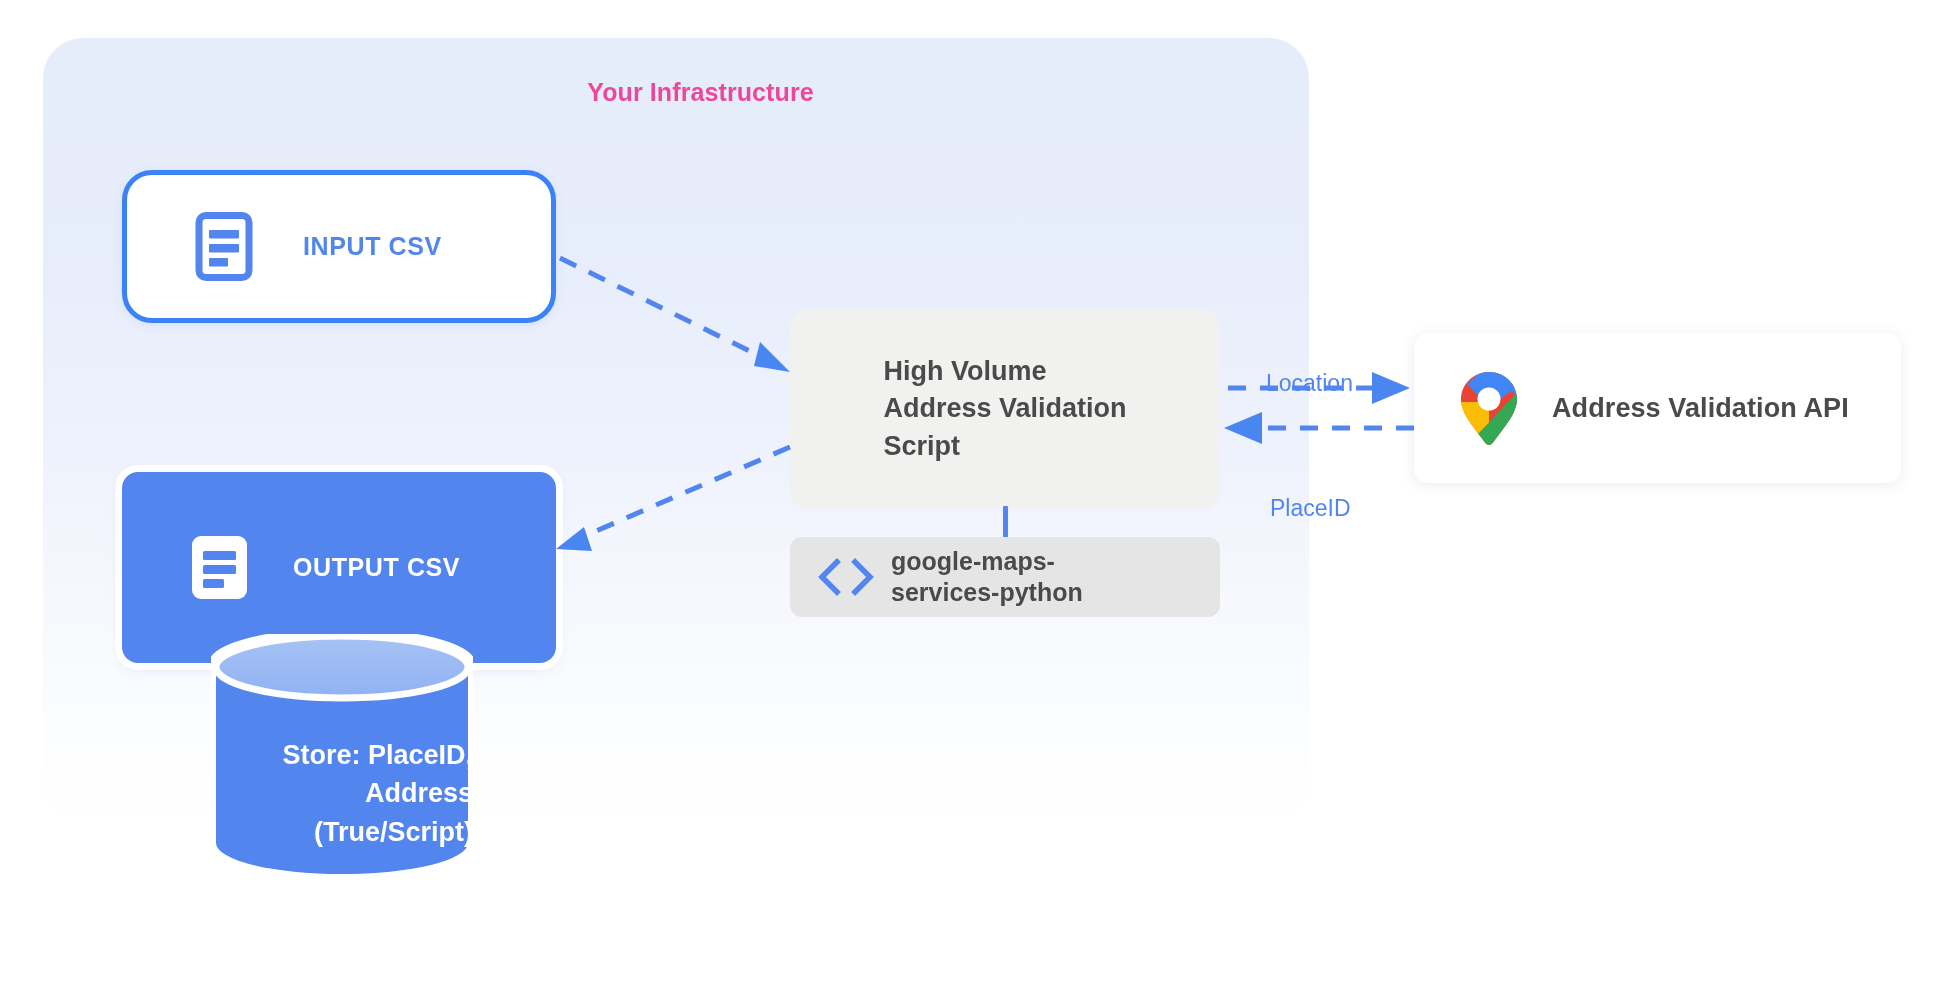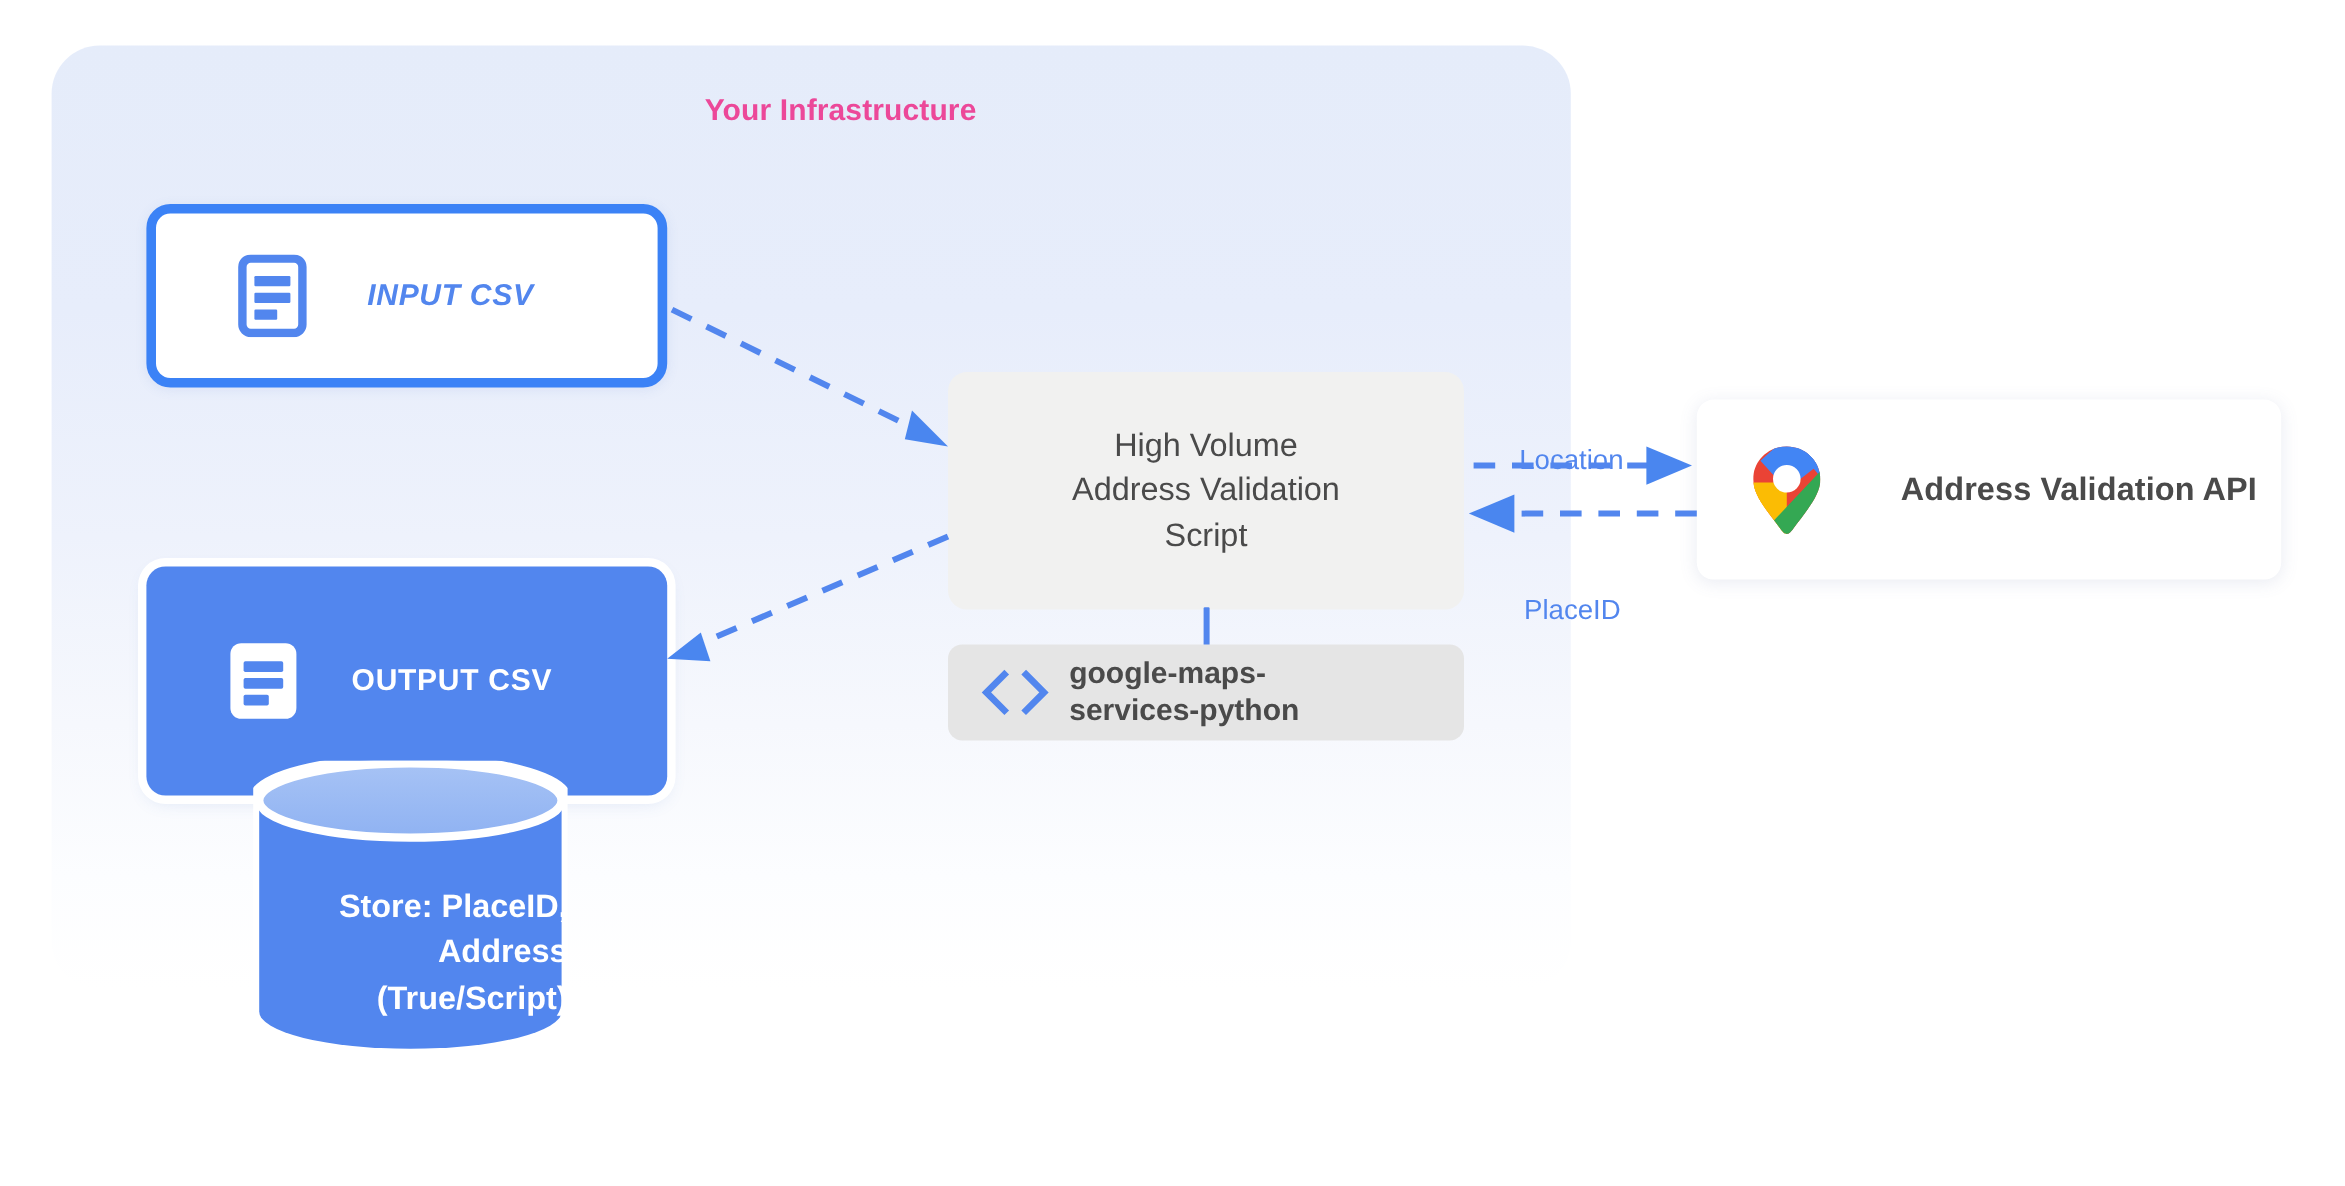--- a/index.html
+++ b/index.html
@@ -58,25 +58,24 @@
     display: flex;
     align-items: center;
   }
 
   
   .input-csv {
     left: 122px;
     top: 170px;
     width: 434px;
     height: 153px;
-    border: 8px solid #3b82f6;
-    border-radius: 20px;
+    border: 5px solid #3b82f6;
+    border-radius: 30px;
     background: #ffffff;
     box-shadow: 0 2px 10px rgba(80,120,200,.10);
-    font-style: italic;
   }
   .input-csv .doc-icon { margin-left: 66px; }
   .input-csv .card-label {
     margin-left: 41px;
     font-size: 25px;
     font-weight: 700;
     letter-spacing: .6px;
     color: #5286ee;
   }
 
@@ -119,23 +118,22 @@
     top: 310px;
     width: 430px;
     height: 198px;
     border-radius: 16px;
     background: #f1f1f0;
     display: flex;
     align-items: center;
     justify-content: center;
   }
   .script-text {
-    text-align: center;
     font-size: 27px;
-    font-weight: 400;
+    font-weight: 700;
     line-height: 1.38;
     color: #4a4a4a;
     padding: 0 14px;
   }
 
   .script-connector {
     position: absolute;
     left: 1003px;
     top: 506px;
     width: 5px;
@@ -175,21 +173,20 @@
     position: absolute;
     left: 1414px;
     top: 333px;
     width: 487px;
     height: 150px;
     border-radius: 14px;
     background: #ffffff;
     box-shadow: 0 2px 14px rgba(90,110,160,.13);
     display: flex;
     align-items: center;
-    gap: 32px;
   }
   .gmaps-pin {
     width: 60px; height: 76px;
     margin-left: 45px;
     flex: 0 0 auto;
     display: block;
   }
   .api-label {
     margin-left: 33px;
     font-size: 27px;

